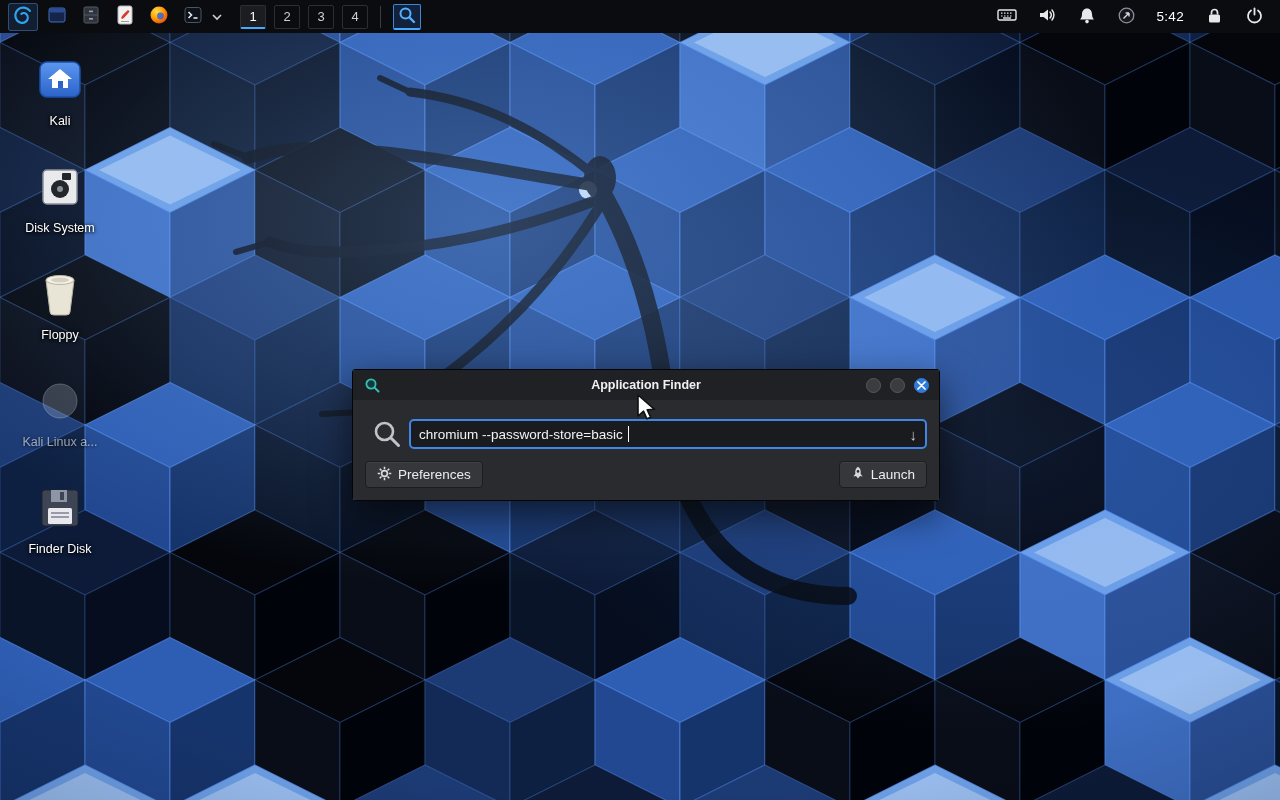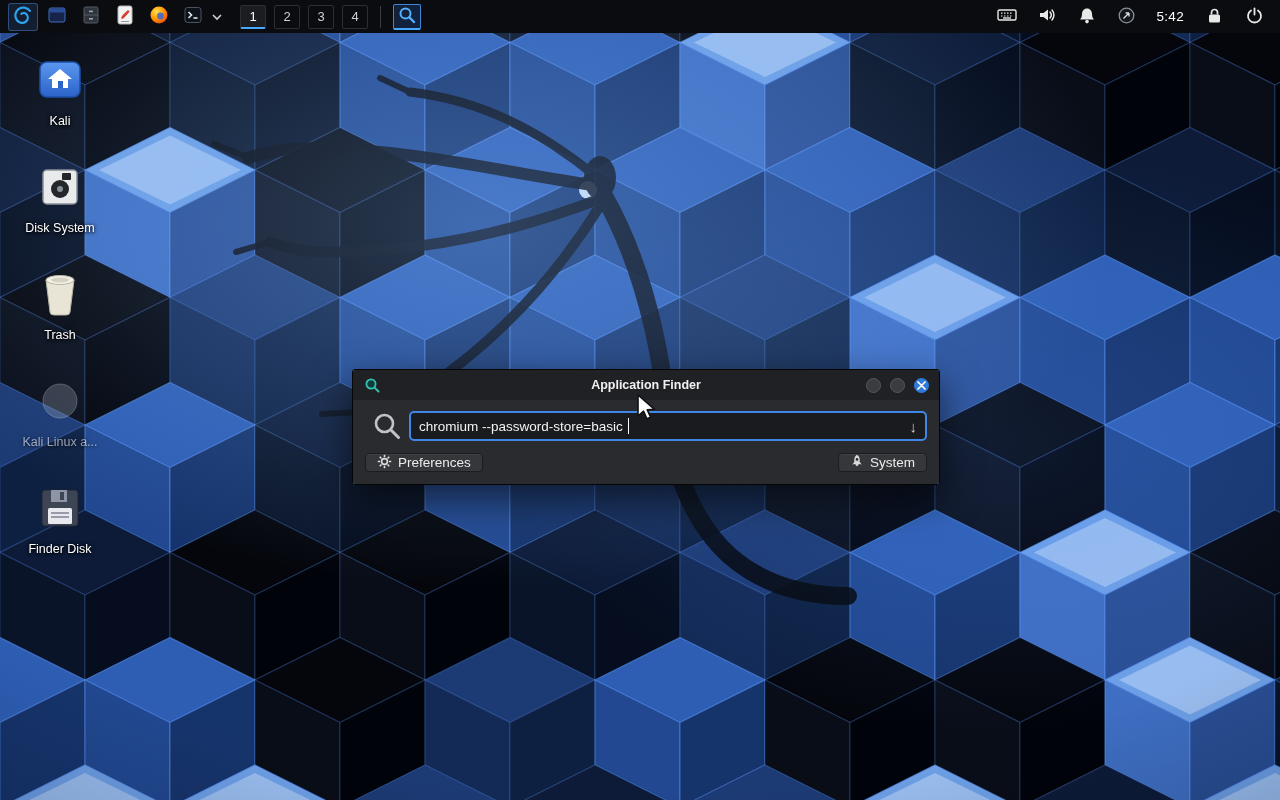--- a/index.html
+++ b/index.html
@@ -44,30 +44,30 @@
   
   .finder{position:absolute;left:352px;top:369px;width:586px;z-index:20;background:#0ea5e9;
           border:1px solid #050505;border-radius:3px;box-shadow:0 14px 38px rgba(0,0,0,.6);overflow:hidden;}
   .titlebar{position:relative;height:30px;background:#202125;display:flex;align-items:center;justify-content:center;}
   .t-icon{position:absolute;left:11px;top:7px;display:flex;}
   .t-title{color:#f0f0f0;font-size:12.5px;font-weight:bold;}
   .t-btns{position:absolute;right:10px;top:0;height:30px;display:flex;align-items:center;gap:9px;}
   .tb{width:15px;height:15px;border-radius:50%;border:1px solid #55575c;background:#3a3c40;padding:0;display:flex;align-items:center;justify-content:center;}
   .tb.close{background:#2f7bd9;border-color:#2f7bd9;}
   .f-body{padding:11px 12px 12px 12px;background:#2a2b2f;}
-  .f-row{display:flex;align-items:center;}
+  .f-row{display:flex;align-items:center;margin-top:8px;}
   .mag-wrap{width:44px;display:flex;align-items:center;justify-content:center;}
   .entry{flex:1;height:30px;background:#1a1b1e;border:2px solid #3f86e8;border-radius:5px;
          display:flex;align-items:center;padding:0 8px;box-sizing:border-box;cursor:text;}
   .entry-text{color:#f2f2f2;font-size:13.5px;white-space:pre;}
   .caret{display:inline-block;width:1.5px;height:16px;background:#fff;margin-left:5px;}
   .entry-spacer{flex:1;}
   .entry-arrow{color:#cfcfcf;font-size:15px;line-height:1;padding-left:6px;cursor:pointer;}
   .f-actions{display:flex;justify-content:space-between;margin-top:12px;}
-  .gbtn{height:19px;display:flex;align-items:center;gap:6px;padding:0 11px;background:#36373b;
+  .gbtn{height:27px;display:flex;align-items:center;gap:6px;padding:0 11px;background:#36373b;
         border:1px solid #1b1c1f;box-shadow:inset 0 1px 0 rgba(255,255,255,.06);border-radius:4px;
         color:#ececec;font-size:13.5px;font-family:inherit;cursor:pointer;}
 
   
   .cursor{position:absolute;left:636px;top:394px;z-index:40;pointer-events:none;}
 </style>
 </head>
 <body>
 
 <svg id="wall" width="1280" height="800">
@@ -578,21 +578,21 @@
     <span class="dlabel">Disk System</span>
   </div>
   <div class="dicon">
     <span class="dimg">
       <svg width="40" height="46" viewBox="0 0 40 46">
           <path d="M6 9 L10 41 Q10 44 14 44 L26 44 Q30 44 30 41 L34 9 Z" fill="#e9e5d6" stroke="#b8b4a4"></path>
           <ellipse cx="20" cy="9" rx="14" ry="4.5" fill="#f4f1e6" stroke="#b8b4a4"></ellipse>
           <ellipse cx="20" cy="9" rx="9" ry="2.6" fill="#d6d2c2"></ellipse>
         </svg>
     </span>
-    <span class="dlabel">Trash</span>
+    <span class="dlabel">Floppy</span>
   </div>
   <div class="dicon faded">
     <span class="dimg">
       <svg width="44" height="44">
           <circle cx="22" cy="22" r="17" fill="#aab4c4" opacity="0.5"></circle>
           <circle cx="22" cy="22" r="17" fill="none" stroke="#d0d8e4" opacity="0.6"></circle>
         </svg>
     </span>
     <span class="dlabel">Kali Linux a...</span>
   </div>
@@ -659,21 +659,21 @@
         </span>
         <span>Preferences</span>
       </button>
       <button class="gbtn">
         <span>
           <svg width="14" height="15" viewBox="0 0 14 15">
               <path d="M7 .8 C9.3 2.3 10.3 5 9.6 7.8 L11.6 10.4 L9 10.1 L7 12.6 L5 10.1 L2.4 10.4 L4.4 7.8 C3.7 5 4.7 2.3 7 .8 Z" fill="#d8d8d8"></path>
               <circle cx="7" cy="5.4" r="1.3" fill="#2a2b2f"></circle>
             </svg>
         </span>
-        <span>System</span>
+        <span>Launch</span>
       </button>
     </div>
   </div>
 </section>
 
 <span class="cursor">
   <svg width="26" height="28" viewBox="0 0 26 28">
       <path d="M2 1 L2 22 L7.6 17.2 L10.9 24.8 L14.6 23.2 L11.3 15.8 L18.5 15.3 Z" fill="#fff" stroke="#111" stroke-width="1.6" stroke-linejoin="round"></path>
     </svg>
 </span>

